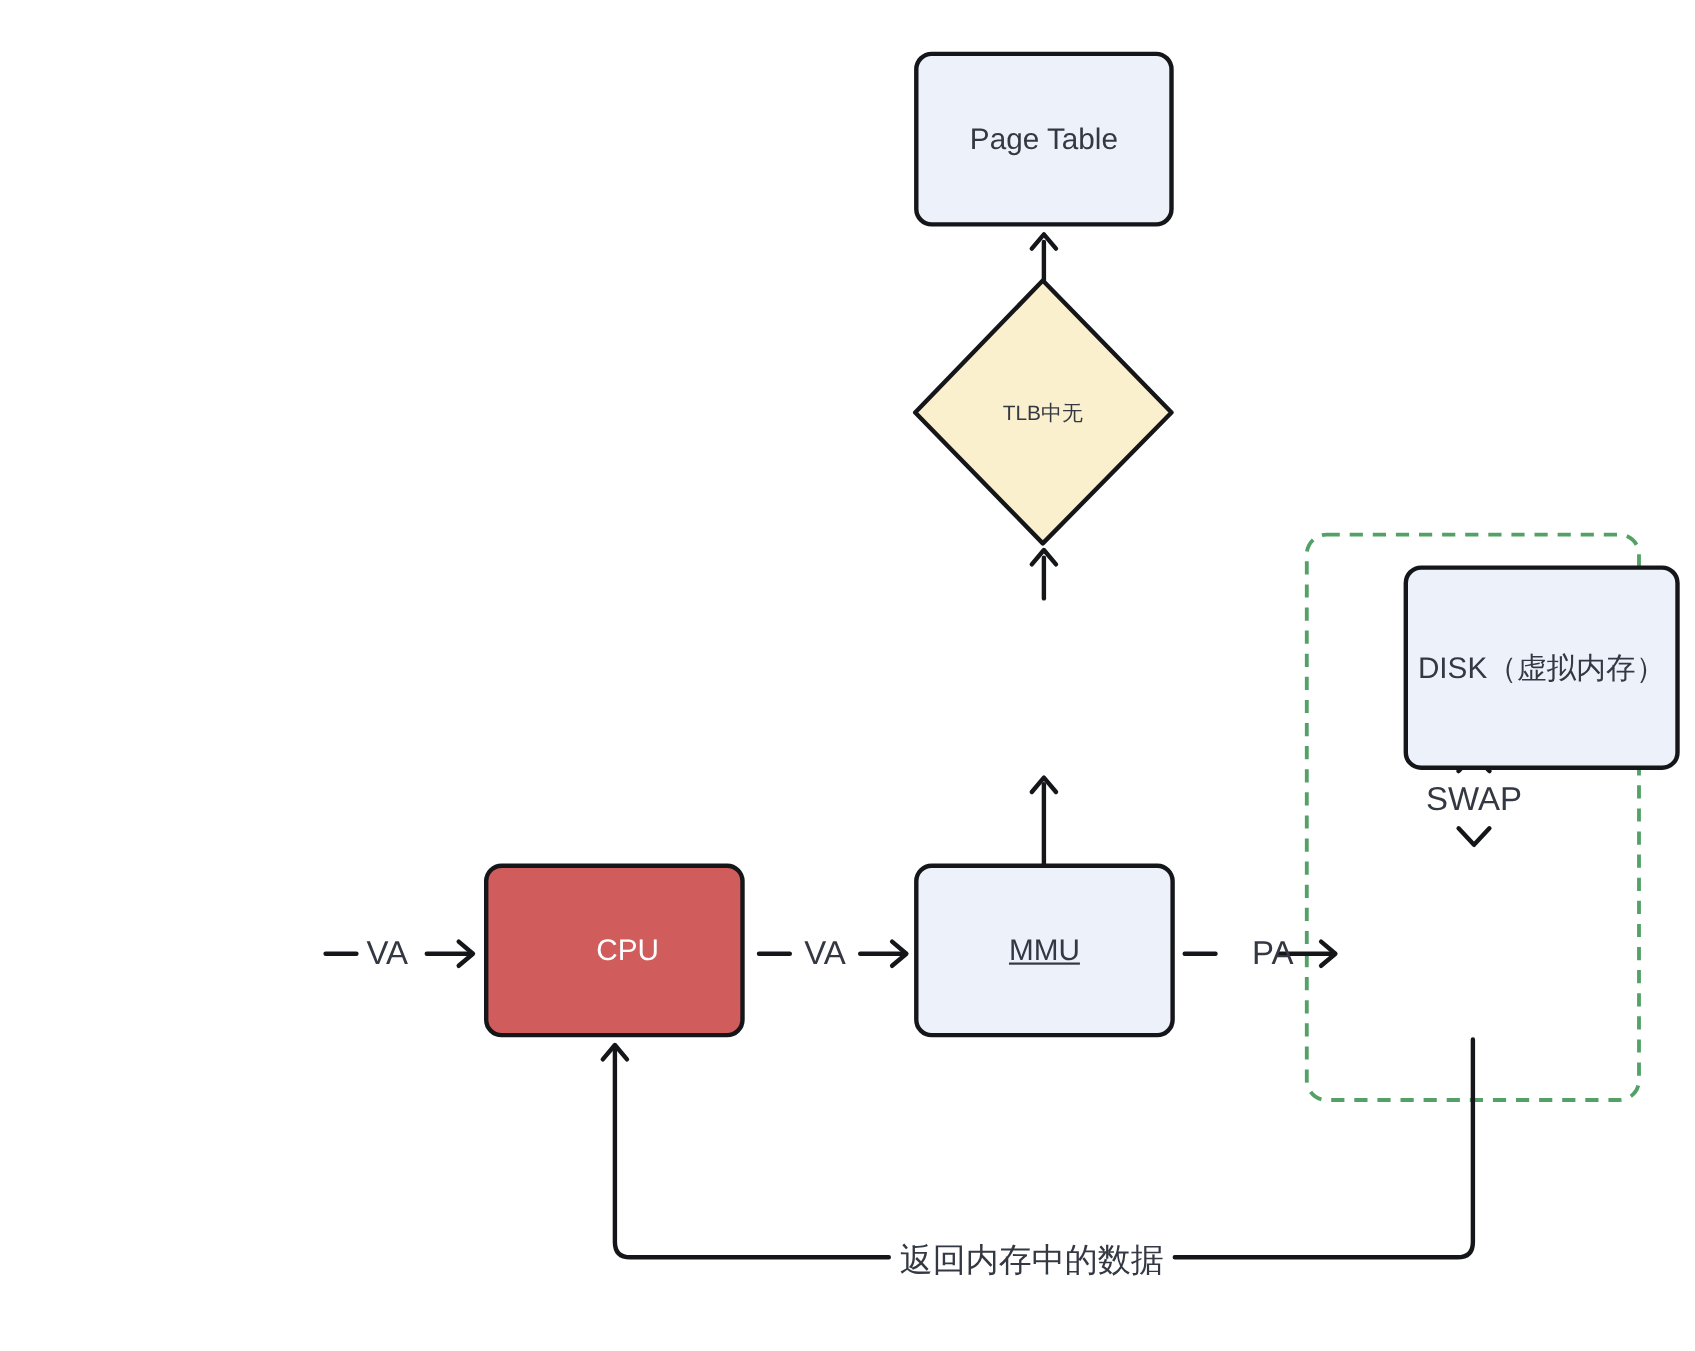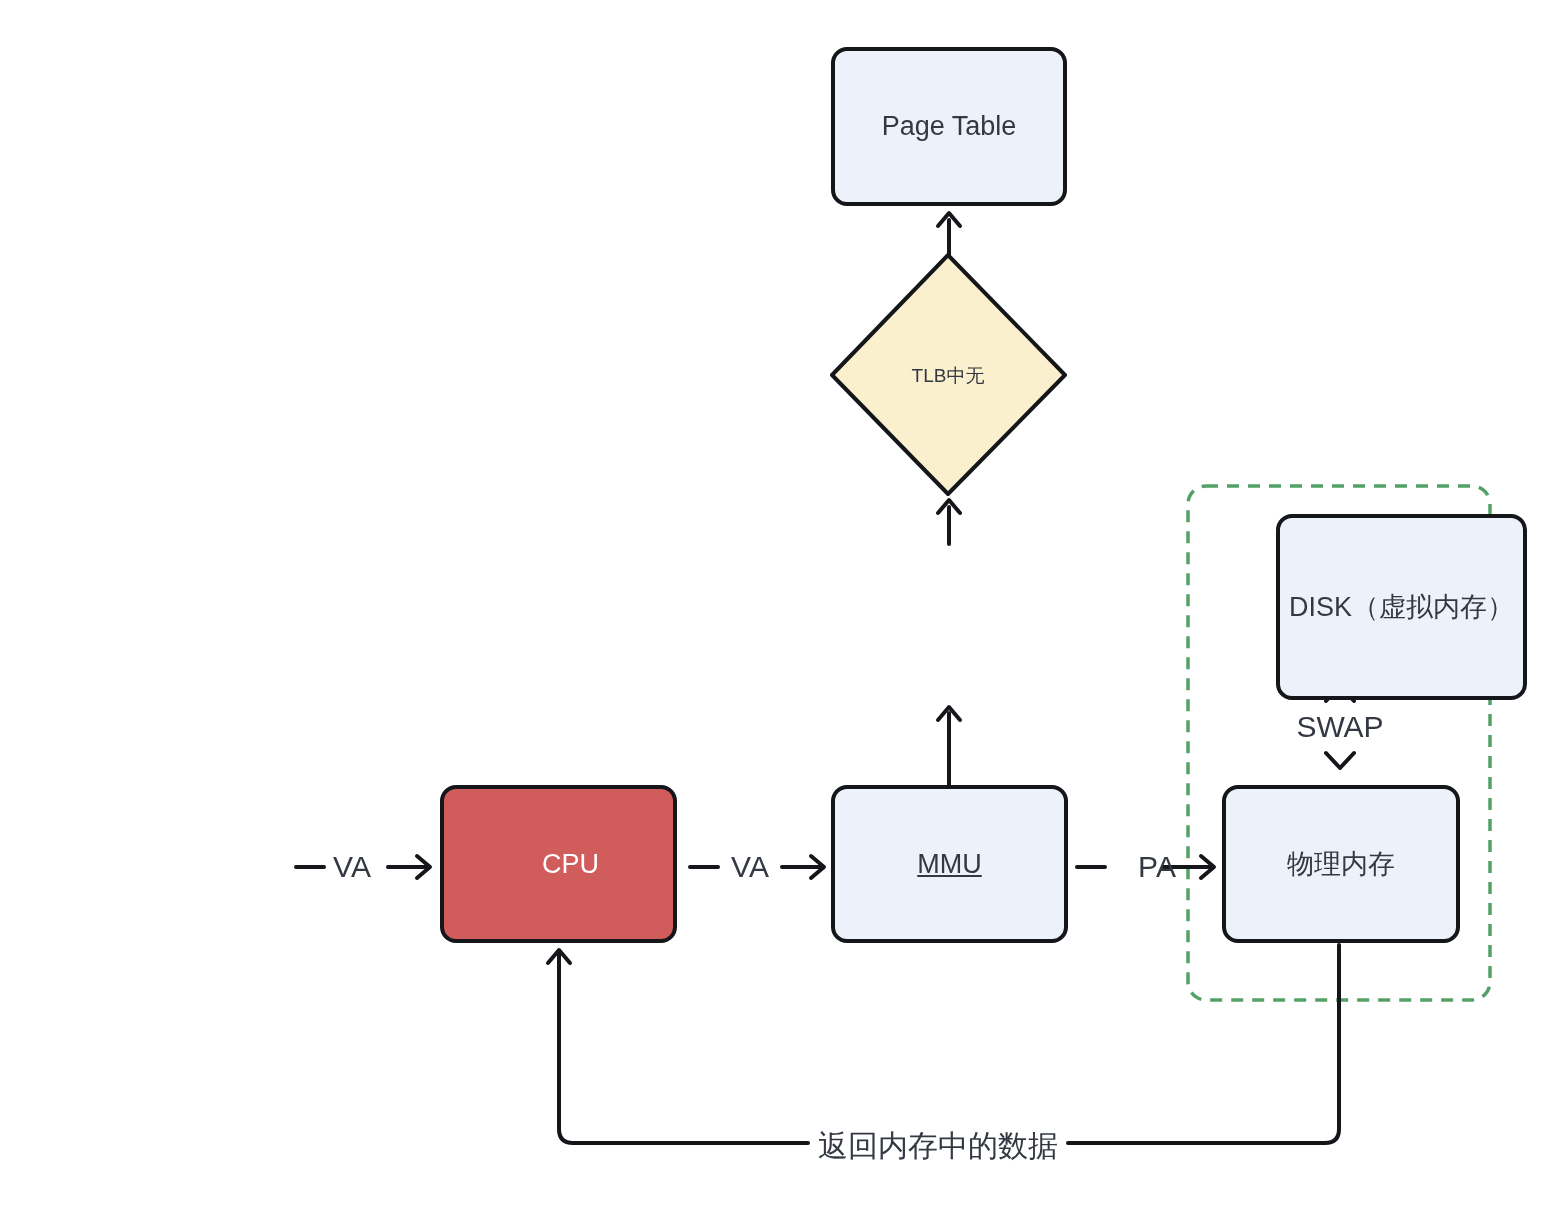--- a/index.html
+++ b/index.html
@@ -80,23 +80,20 @@
 
 
   <div class="node cpu" style="left:440px;top:785px;width:237px;height:158px;padding-left:24px;">
     <span>CPU</span>
   </div>
 
   <div class="node" style="left:831px;top:785px;width:237px;height:158px;text-decoration:underline;">
     <span>MMU</span>
   </div>
 
-  <div class="node" style="left:1222px;top:785px;width:238px;height:158px;">
-    <span>物理内存</span>
-  </div>
 
 
   <div class="node" style="left:831px;top:47px;width:236px;height:159px;">
     <span>Page Table</span>
   </div>
 
   <div class="node" style="left:1276px;top:514px;width:251px;height:186px;">
     <span>DISK（虚拟内存）</span>
   </div>
 

